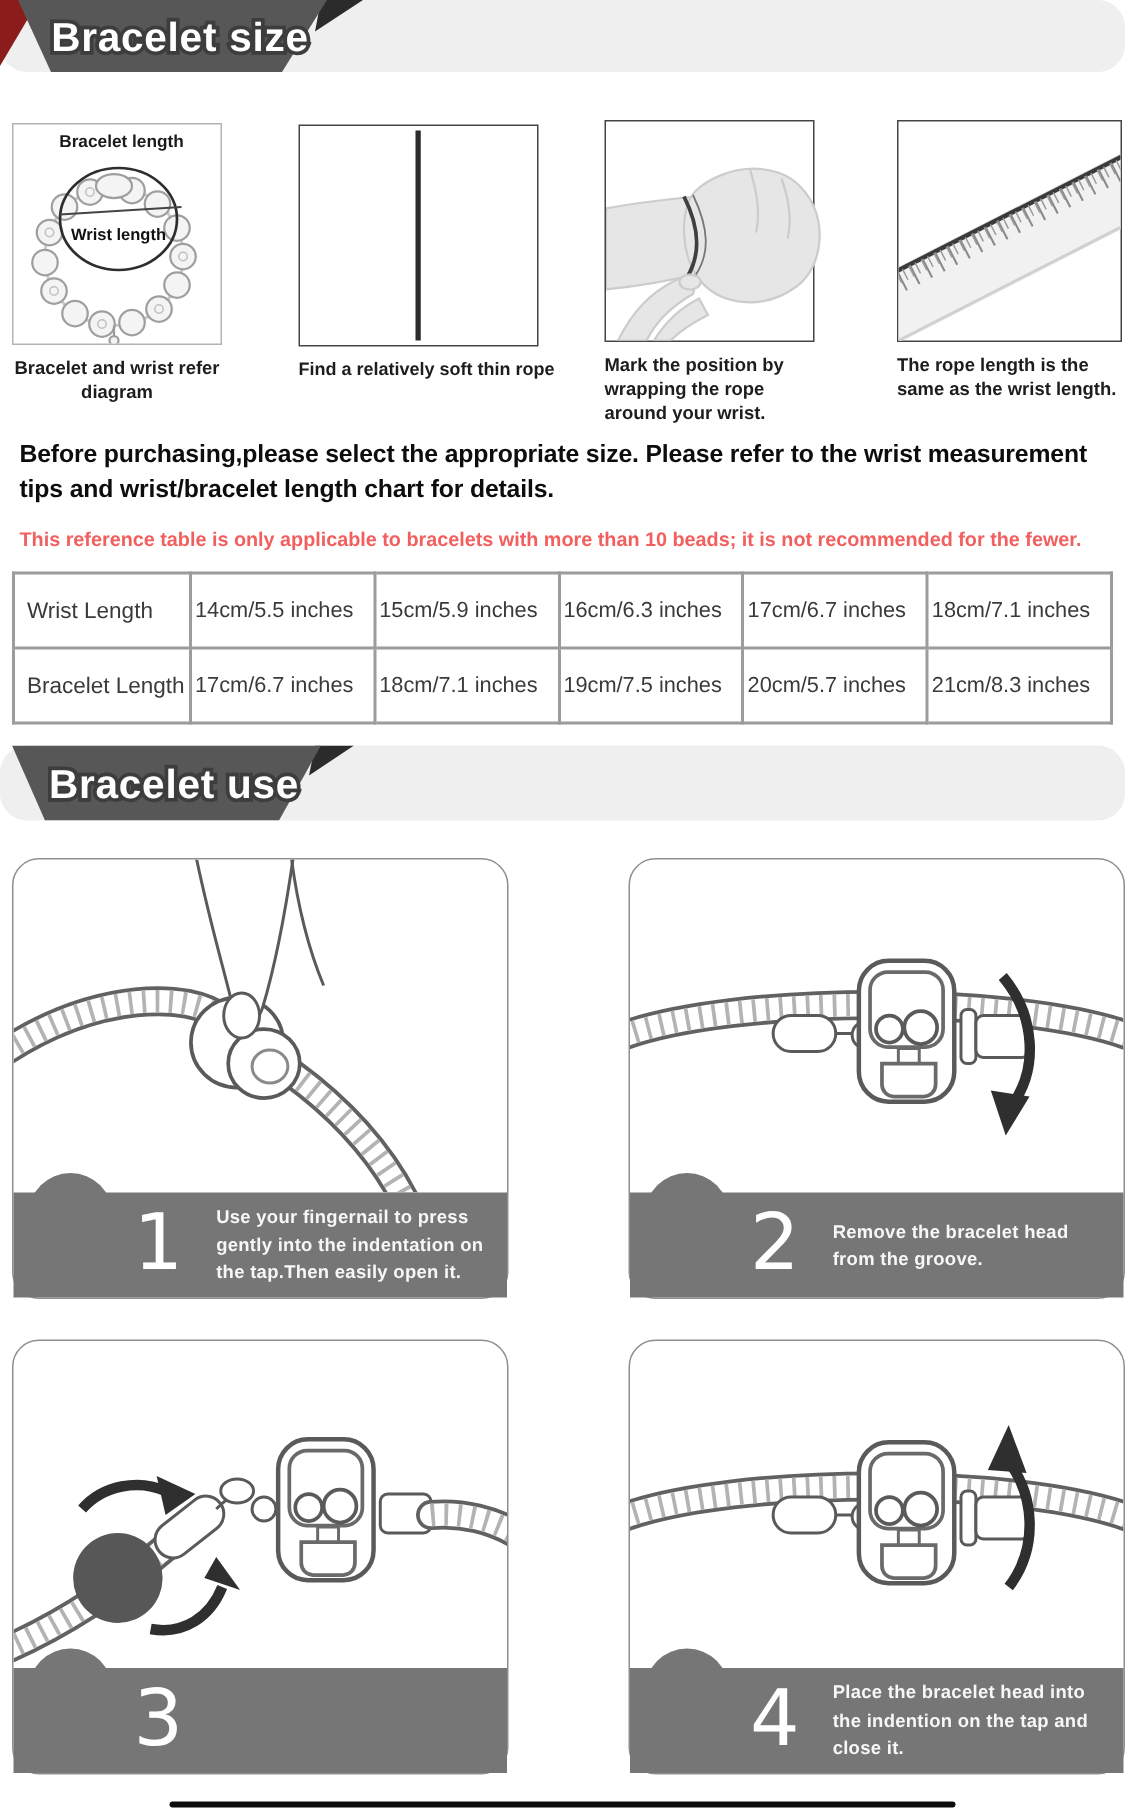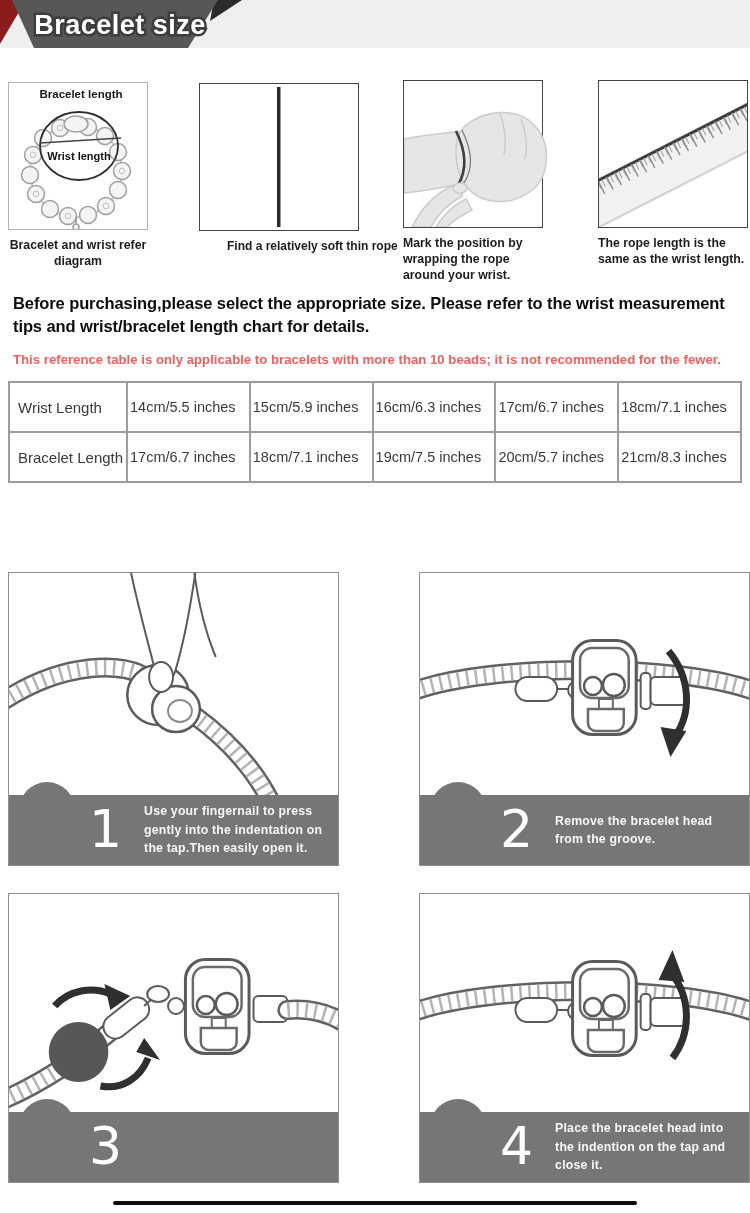--- a/index.html
+++ b/index.html
@@ -1,18 +1,18 @@
 <!DOCTYPE html>
 <html style="--banner-gray: #575757; --banner-fold: #2b2b2b; --banner-red: #8c1b1b; --band: #efefef; --warning: #f25f5f; --step-bar: #767676;"><head>
 <meta charset="utf-8">
 <style>
   html,body{margin:0;padding:0;background:#fff;}
   .page{position:relative;width:750px;height:1213px;overflow:hidden;background:#fff;
         font-family:"Liberation Sans",sans-serif;color:#111;}
-  .abs{position:absolute;}
+  .abs{position:absolute;border-radius:18px;}
 
   
   .band{left:0;width:750px;background:var(--band,#efefef);}
   .band1{top:0;height:48px;}
   .band2{top:497px;height:50px;}
   .banner-svg{display:block;}
   .bn-main{fill:var(--banner-gray,#575757);}
   .bn-fold{fill:var(--banner-fold,#2b2b2b);}
   .bn-red{fill:var(--banner-red,#8c1b1b);}
   svg text{font-family:"Liberation Sans",sans-serif;}
@@ -128,21 +128,21 @@
     </div>
     <div class="fig-cap cap-center">Bracelet and wrist refer diagram</div>
   </div>
 
   <div class="abs" style="left:199px;top:83px;width:160px;">
     <div class="photo-box">
       <svg width="158" height="146" viewBox="0 0 158 146">
         <rect x="77" y="3" width="3.5" height="140" fill="#2b2b2b"></rect>
       </svg>
     </div>
-    <div class="fig-cap cap-nowrap" style="font-size:12px;margin-left:28px;">Find a relatively soft thin rope</div>
+    <div class="fig-cap cap-nowrap" style="font-size:12px;">Find a relatively soft thin rope</div>
   </div>
 
   <div class="abs" style="left:403px;top:80px;width:140px;">
     <div class="photo-box">
       <svg width="151" height="146" viewBox="0 0 151 146">
         <path d="M0,58 C20,54 40,52 60,50 L68,100 C44,106 20,110 0,112 Z" class="hand"></path>
         <path d="M60,46 C80,28 114,26 130,44 C148,62 146,96 127,110 C104,127 75,122 62,105 C50,90 48,58 60,46 Z" class="hand"></path>
         <path d="M96,32 C101,48 103,62 100,74" class="hand" fill="none"></path>
         <path d="M117,38 C122,52 124,66 121,78" class="hand" fill="none"></path>
         <path d="M8,146 C18,126 30,114 46,106 C55,102 61,107 58,115 C44,123 33,134 27,146 Z" class="hand"></path>
@@ -195,20 +195,27 @@
       <td class="rowhead">Bracelet Length</td>
       <td>17cm/6.7 inches</td>
       <td>18cm/7.1 inches</td>
       <td>19cm/7.5 inches</td>
       <td>20cm/5.7 inches</td>
       <td>21cm/8.3 inches</td>
     </tr>
   </tbody>
     </table>
 
+  <div class="abs band band2">
+    <svg class="banner-svg" width="250" height="50" viewBox="0 0 250 50">
+      <polygon points="210,0 236,0 206,20" class="bn-fold"></polygon>
+      <polygon points="8,0 214,0 186,50 30,50" class="bn-main"></polygon>
+      <text x="116" y="35" text-anchor="middle" class="bn-label">Bracelet use</text>
+    </svg>
+  </div>
 
   <div class="abs panel r1" style="left:8px;top:572px;">
     <div class="illus">
       <svg viewBox="0 0 331 222" preserveAspectRatio="none">
         <path d="M-6,128 C56,88 118,88 140,106" class="tube-o"></path>
           <path d="M-6,128 C56,88 118,88 140,106" class="tube-i"></path>
           <path d="M-6,128 C56,88 118,88 140,106" class="tube-h"></path>
         <path d="M186,142 C222,168 248,198 264,230" class="tube-o"></path>
           <path d="M186,142 C222,168 248,198 264,230" class="tube-i"></path>
           <path d="M186,142 C222,168 248,198 264,230" class="tube-h"></path>

